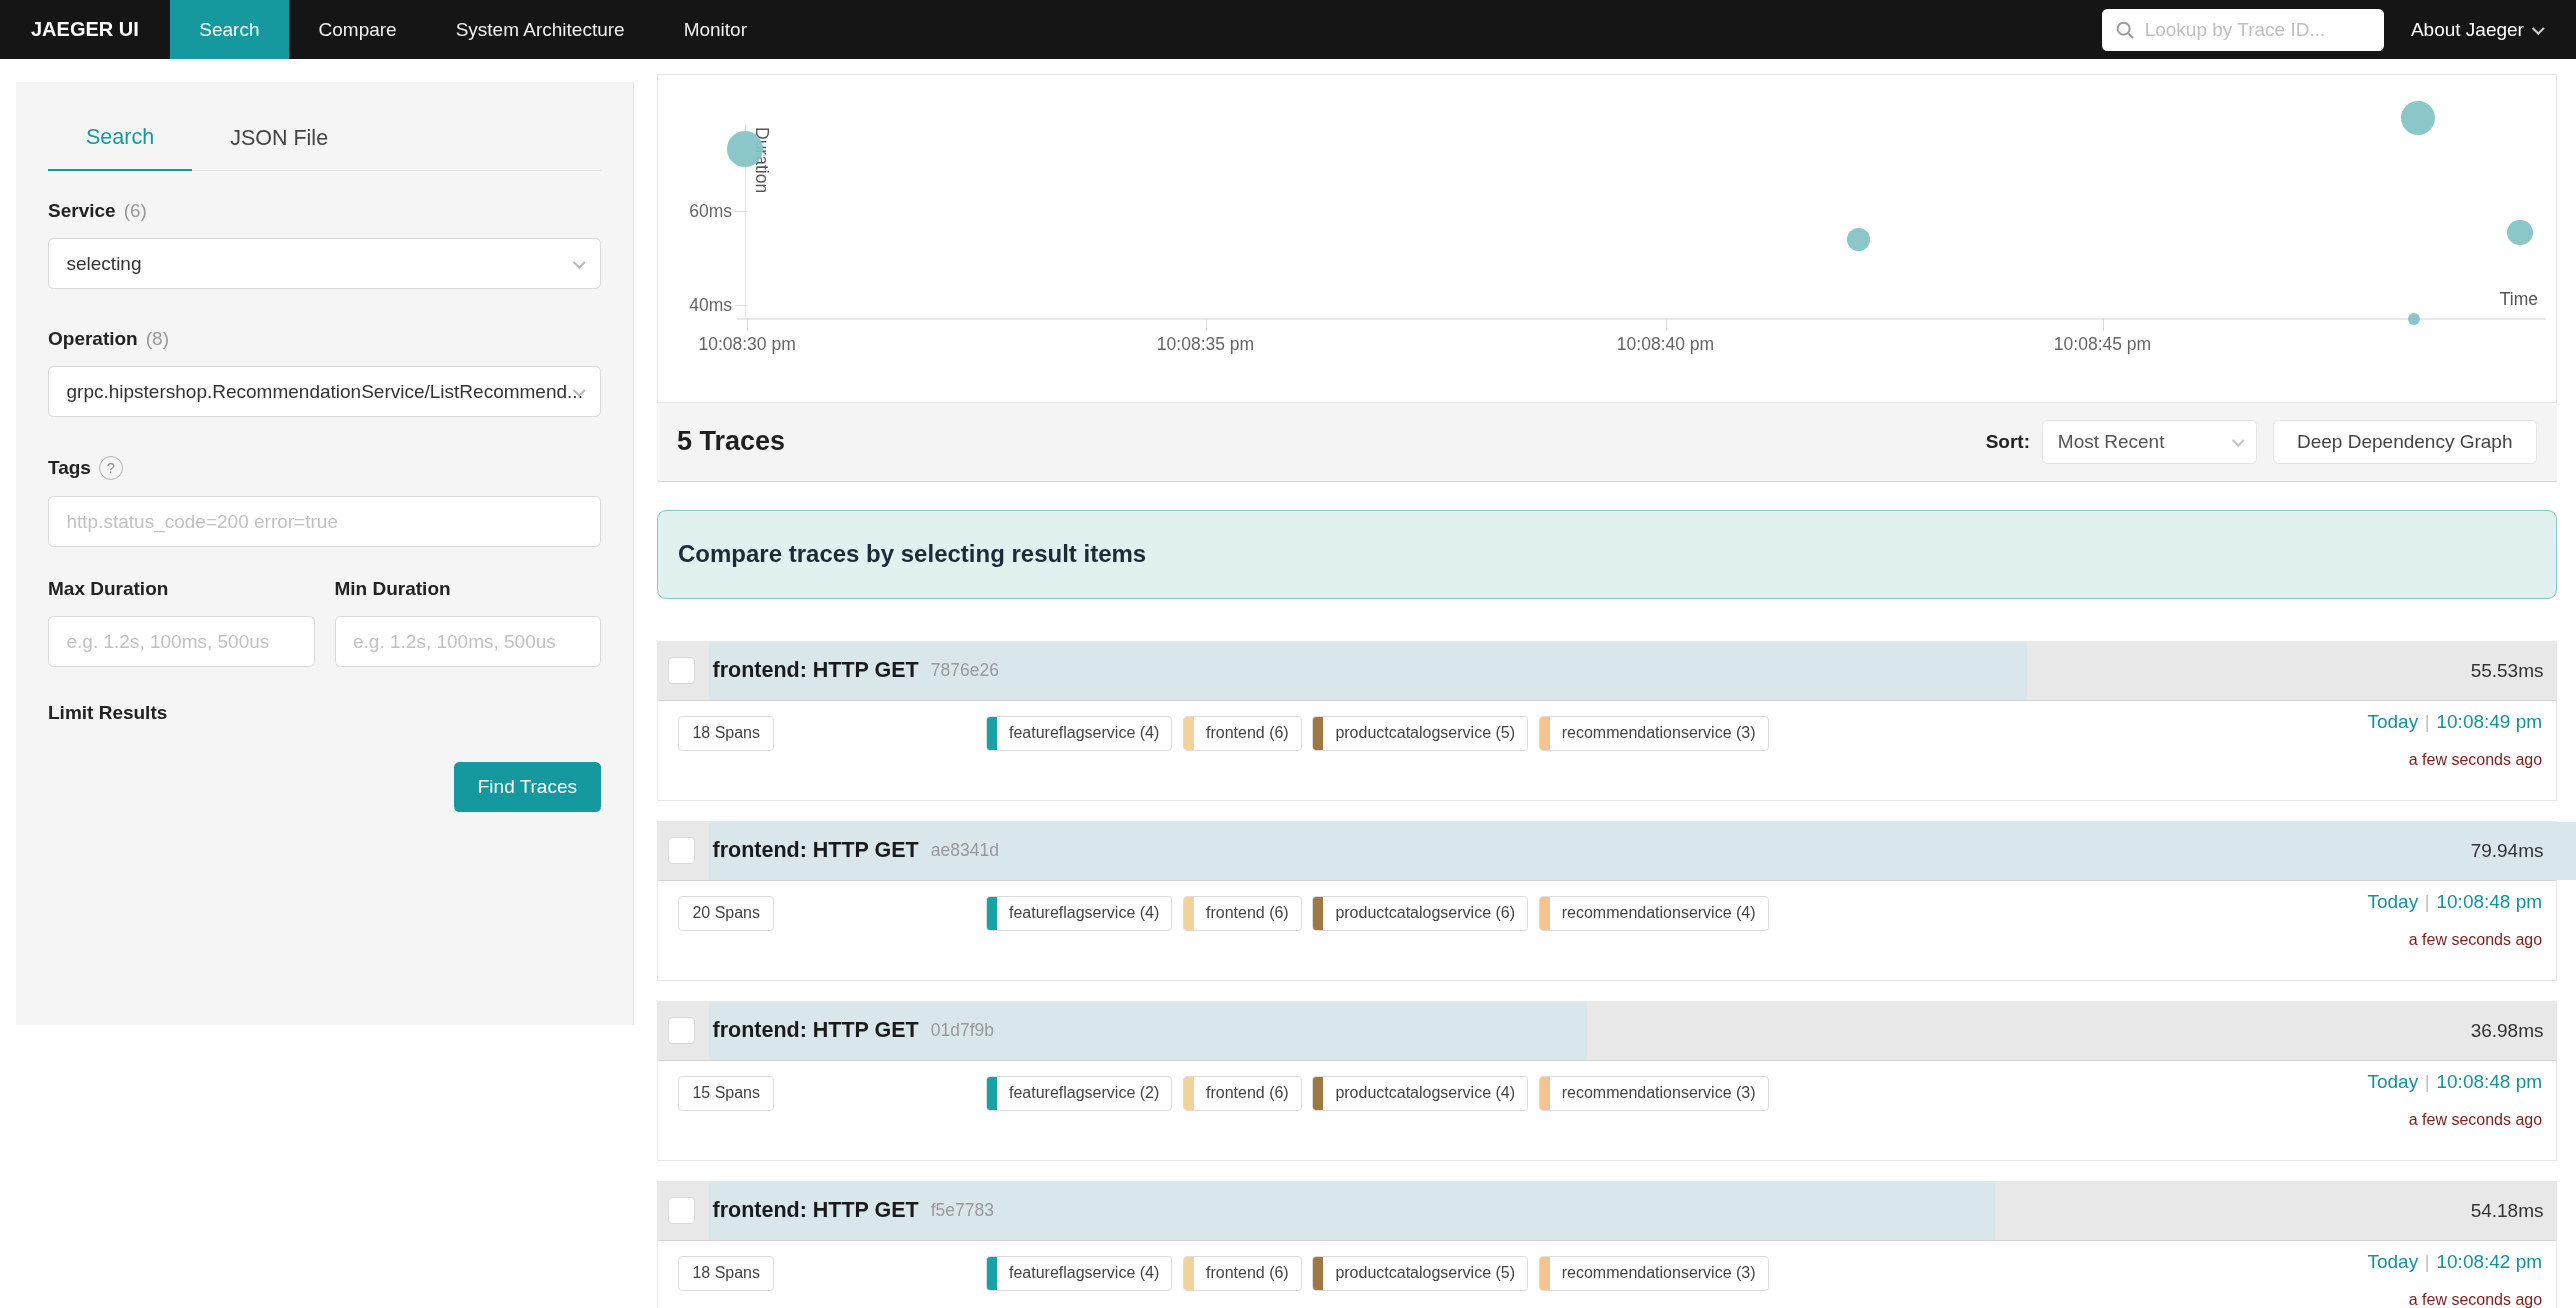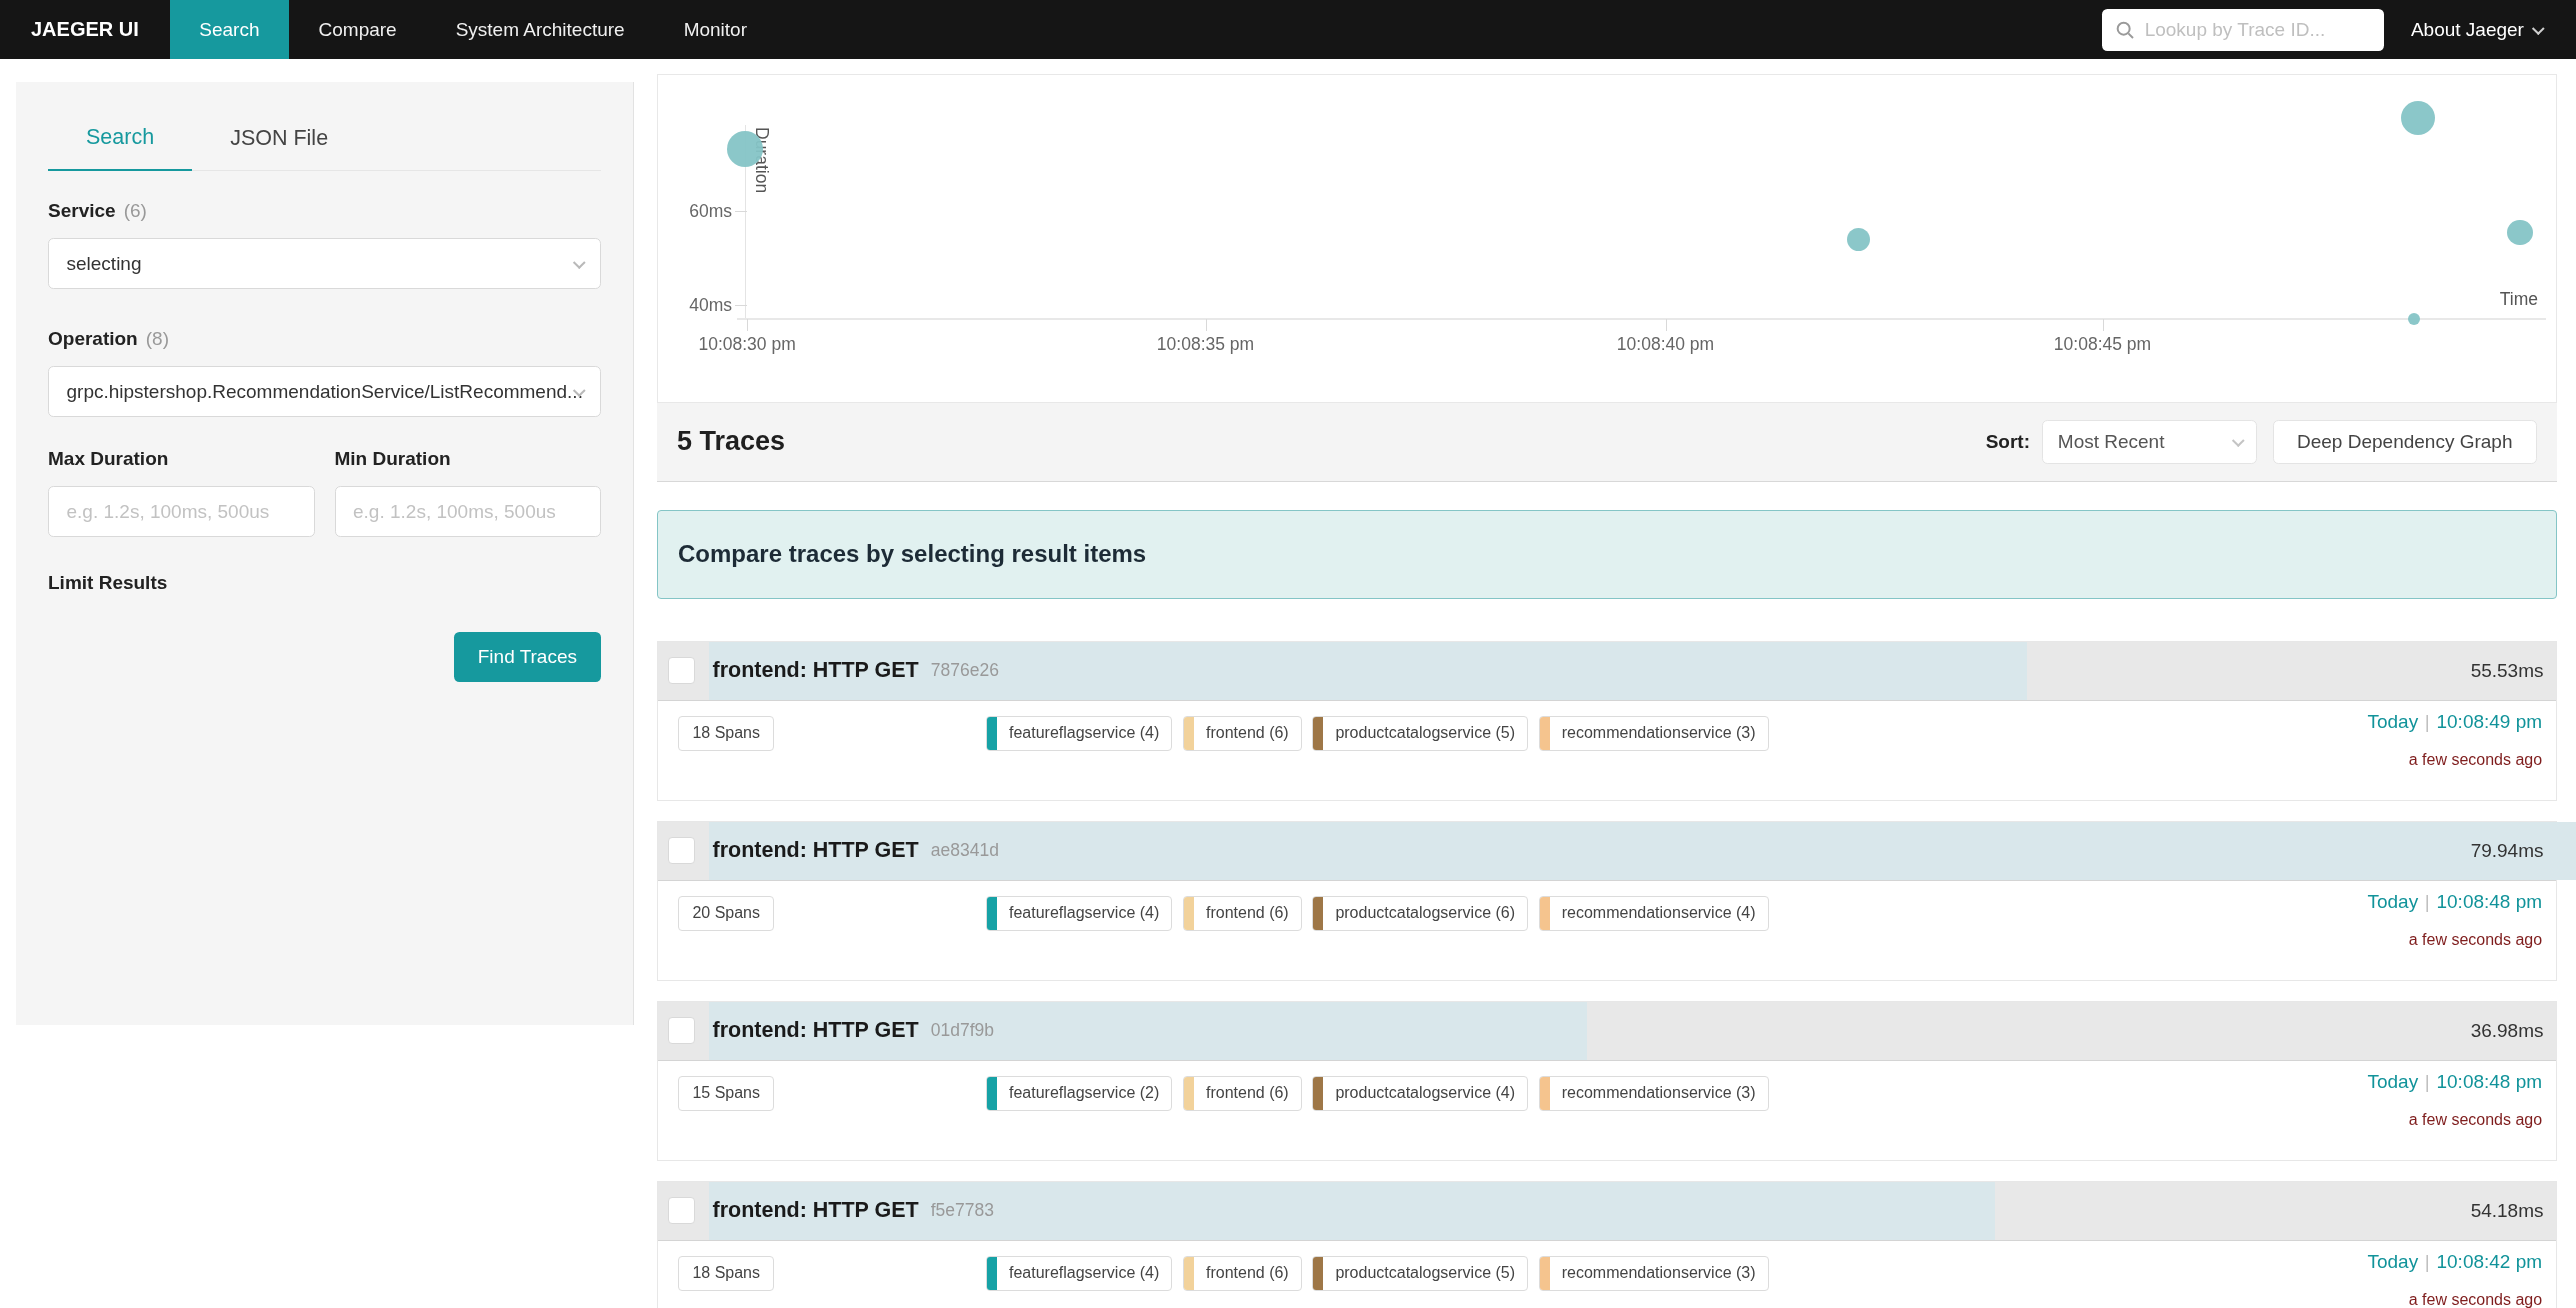--- a/index.html
+++ b/index.html
@@ -66,21 +66,21 @@
   .results-count { font-size:27px; font-weight:bold; color:#1f1f1f; }
   .strip-spacer { flex:1; }
   .sort-label { font-size:19px; font-weight:bold; color:#222; margin-right:12px; }
   .sort-box { width:215px; height:44px; background:#fff; border:1.3px solid #e4e4e4; border-radius:5.4px;
     display:flex; align-items:center; padding:0 14.8px; font-size:19px; color:#555; margin-right:16px; cursor:pointer; position:relative; }
   .sort-box .chev { border-color:#c4c4c4; position:absolute; right:14.8px; }
   .ddg-btn { height:44px; background:#fff; border:1.3px solid #e4e4e4; border-radius:5.4px;
     font-size:19px; color:#444; padding:0 23px; cursor:pointer; font-family:"Liberation Sans",sans-serif; }
 
   
-  .banner { margin-top:28px; height:89px; background:#E1F1F0; border:1.3px solid #84C5C6; border-radius:4px;
+  .banner { margin-top:28px; height:89px; background:#E1F1F0; border:1.3px solid #84C5C6; border-radius:9px;
     display:flex; align-items:center; padding:0 20px; }
   .banner-text { font-size:24px; font-weight:bold; color:#1d2b36; }
 
   
   .trace-list { margin-top:42px; }
   .trace-card { border:1.3px solid #e7e7e7; margin-bottom:20px; background:#fff; }
   .trace-header { position:relative; height:59px; background:#e8e8e8; border-bottom:1.3px solid #d4d4d4; cursor:pointer; }
   .trace-bar { position:absolute; left:51px; top:0; bottom:0; background:#D9E7EB; }
   .trace-header-row { position:relative; display:flex; align-items:center; height:100%; }
   .checkbox { width:27px; height:27px; background:#fff; border:1.3px solid #d9d9d9; border-radius:4px; margin-left:10px; cursor:pointer; flex:0 0 auto; }
@@ -145,20 +145,29 @@
       <div class="flabel">
         <span>Operation</span>
         <span class="count">(8)</span>
       </div>
       <div class="select">
         <span class="val">grpc.hipstershop.RecommendationService/ListRecommend...</span>
         <span class="chev"></span>
       </div>
     </div>
 
+    <div class="fgroup" style="margin-top:39px">
+      <div class="flabel">
+        <span>Tags</span>
+        <span class="help-icon">?</span>
+      </div>
+      <div class="tinput">
+        <input placeholder="http.status_code=200 error=true" style="">
+      </div>
+    </div>
 
 
     <div class="two-col">
       <div class="col">
         <div class="flabel">
           <span>Max Duration</span>
         </div>
         <div class="tinput">
           <input placeholder="e.g. 1.2s, 100ms, 500us" style="">
         </div>

